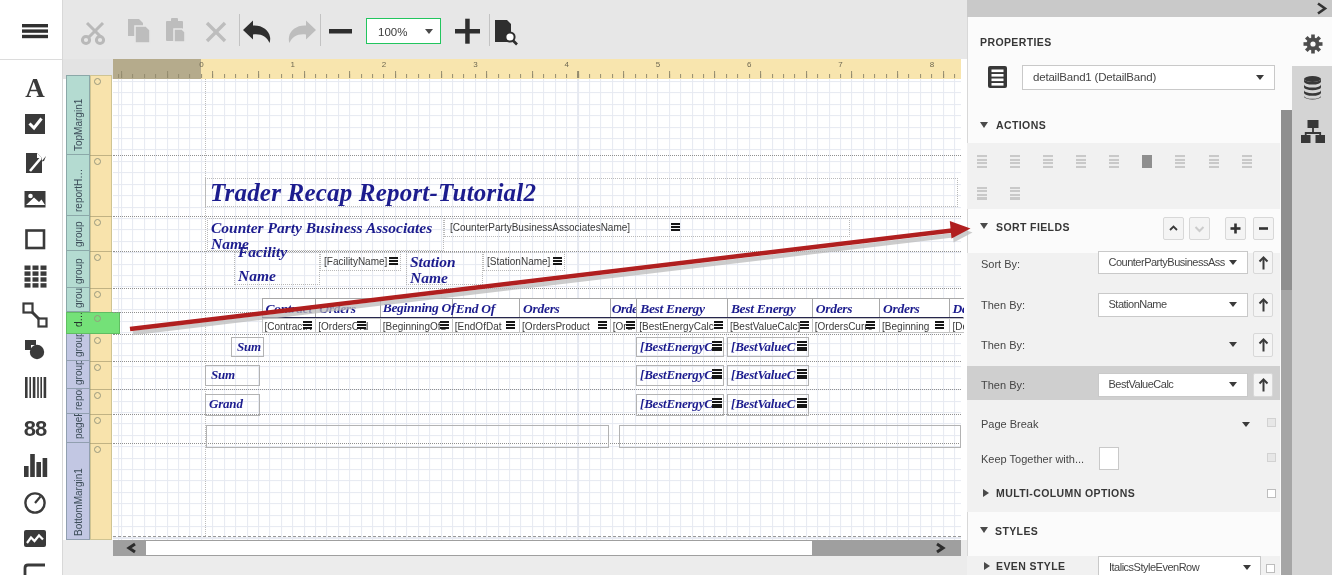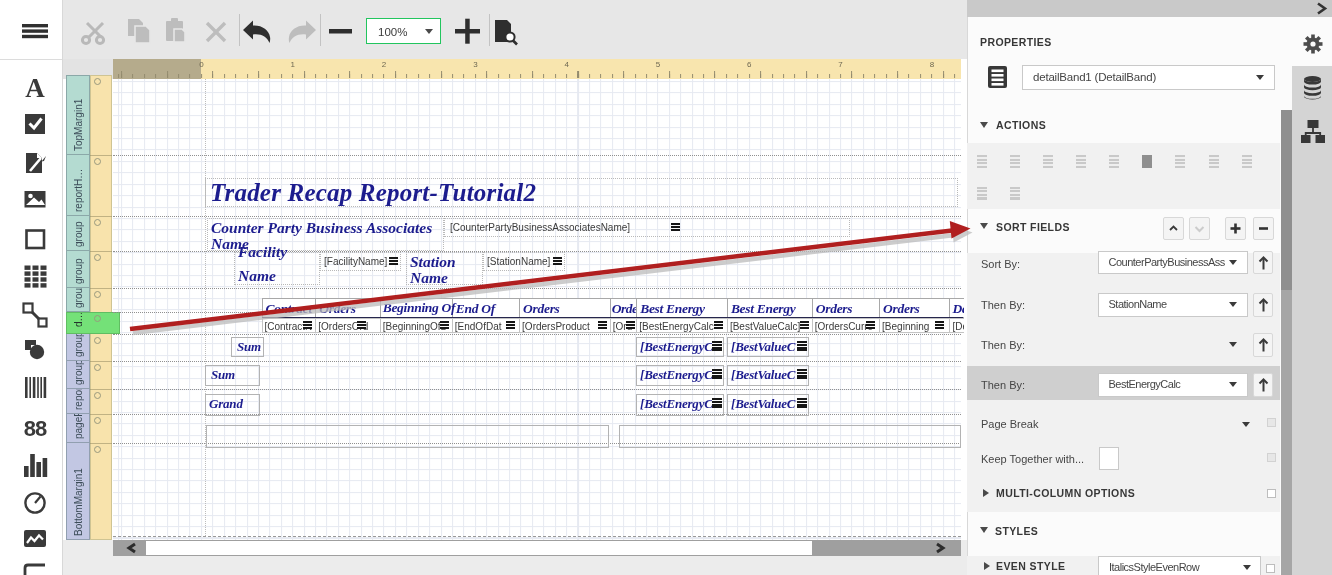--- a/index.html
+++ b/index.html
@@ -466,21 +466,21 @@
         <line x1="9.5" y1="6" x2="9.5" y2="17.5" stroke="#3a3a3a" stroke-width="2"></line>
         <polyline points="5.5,9.5 9.5,5.5 13.5,9.5" stroke="#3a3a3a" stroke-width="2" fill="none"></polyline>
       </svg></div>
 <div class="plabel" style="left:981px;top:339px">Then By:</div>
 <div class="caret" style="left:1229px;top:342px;border-top-color:#3a3a3a"></div>
 <div class="upbtn" style="left:1253px;top:333px"><svg width="19" height="22">
         <line x1="9.5" y1="6" x2="9.5" y2="17.5" stroke="#3a3a3a" stroke-width="2"></line>
         <polyline points="5.5,9.5 9.5,5.5 13.5,9.5" stroke="#3a3a3a" stroke-width="2" fill="none"></polyline>
       </svg></div>
 <div class="plabel" style="left:981px;top:379px">Then By:</div>
-<div class="dd" style="left:1097.5px;top:373px;width:150px;height:23.5px">BestEnergyCalc</div>
+<div class="dd" style="left:1097.5px;top:373px;width:150px;height:23.5px">BestValueCalc</div>
 <div class="caret" style="left:1229px;top:382px;border-top-color:#3a3a3a"></div>
 <div class="upbtn" style="left:1253px;top:373px"><svg width="19" height="22">
         <line x1="9.5" y1="6" x2="9.5" y2="17.5" stroke="#3a3a3a" stroke-width="2"></line>
         <polyline points="5.5,9.5 9.5,5.5 13.5,9.5" stroke="#3a3a3a" stroke-width="2" fill="none"></polyline>
       </svg></div>
 <div class="plabel" style="left:981px;top:418px">Page Break</div>
 <div class="caret" style="left:1242px;top:422px;border-top-color:#3a3a3a"></div>
 <div class="minicb" style="left:1267px;top:418px"></div>
 <div class="plabel" style="left:981px;top:453px">Keep Together with...</div>
 <div class="abs" style="left:1098.5px;top:447px;width:20px;height:23px;background:#fff;border:1px solid #c9c9c9;box-sizing:border-box"></div>

